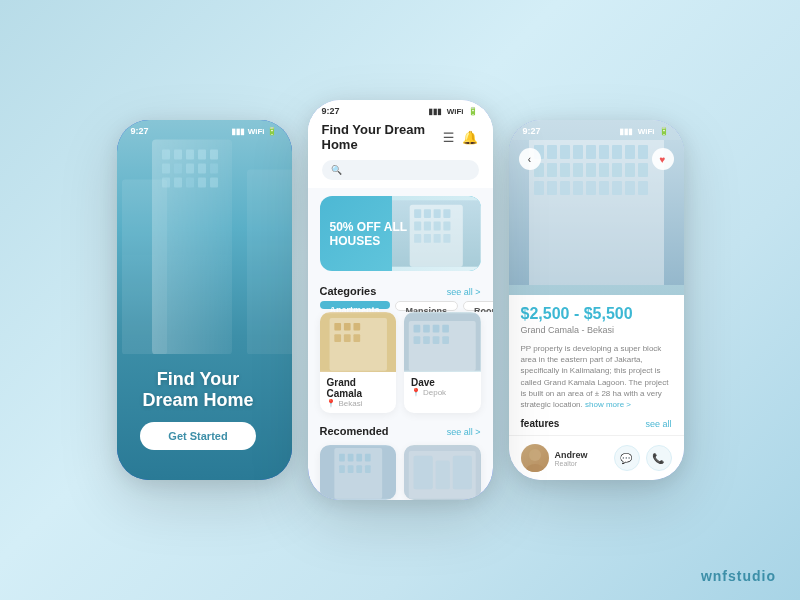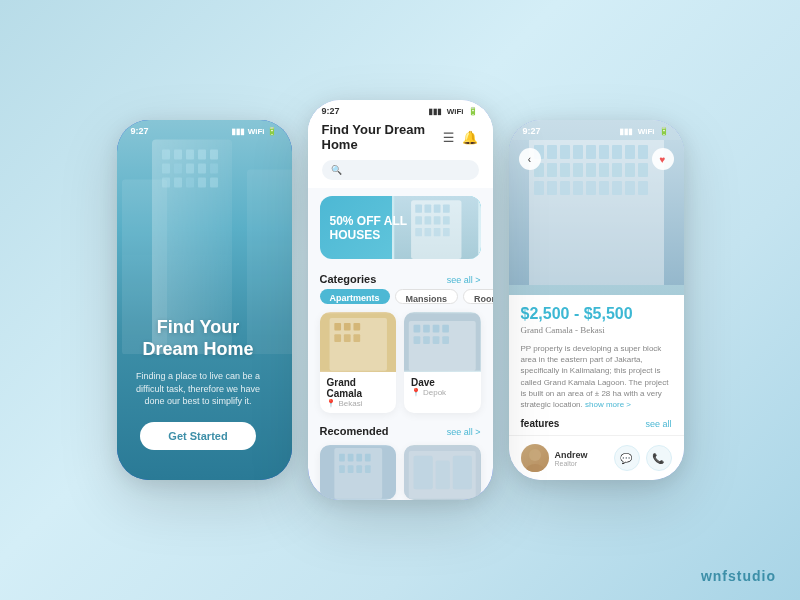--- a/index.html
+++ b/index.html
@@ -175,21 +175,21 @@
     }
 
     .search-icon-sm { font-size: 9px; color: #aaa; }
     .search-placeholder { font-size: 9px; color: #bbb; }
 
     
     .banner {
       margin: 8px 12px;
       border-radius: 12px;
       overflow: hidden;
-      height: 63px;
+      height: 75px;
       position: relative;
       background: linear-gradient(135deg, #4db8d4 0%, #6bcce0 100%);
       flex-shrink: 0;
     }
 
     .banner-text {
       position: absolute;
       left: 10px;
       top: 50%;
       transform: translateY(-50%);
@@ -386,21 +386,20 @@
       font-size: 16px;
       font-weight: 800;
       color: #3db8d4;
       margin-bottom: 2px;
     }
 
     .location-name {
       font-size: 9px;
       color: #888;
       margin-bottom: 8px;
-      font-family: Liberation Serif, serif;
     }
 
     .description {
       font-size: 8px;
       color: #888;
       line-height: 1.4;
       margin-bottom: 8px;
     }
 
     .show-more { color: #4db8d4; font-size: 8px; cursor: pointer; }
@@ -522,21 +521,20 @@
       <div class="status-icons">
         <span style="font-size:8px;">▮▮▮</span>
         <span style="font-size:8px;">WiFi</span>
         <span style="font-size:8px;">🔋</span>
       </div>
     </div>
 
     <div class="left-content">
       <div class="left-title" style="white-space:pre-line;">Find Your
 Dream Home</div>
-      <div class="left-subtitle">Finding a place to live can be a difficult task, therefore we have done our best to simplify it.</div>
       <button class="get-started-btn">Get Started</button>
     </div>
   </div>
 
   <div class="phone phone-middle">
     <div class="middle-content">
 
       <div style="background:#fff;">
 
         <div class="status-bar">

